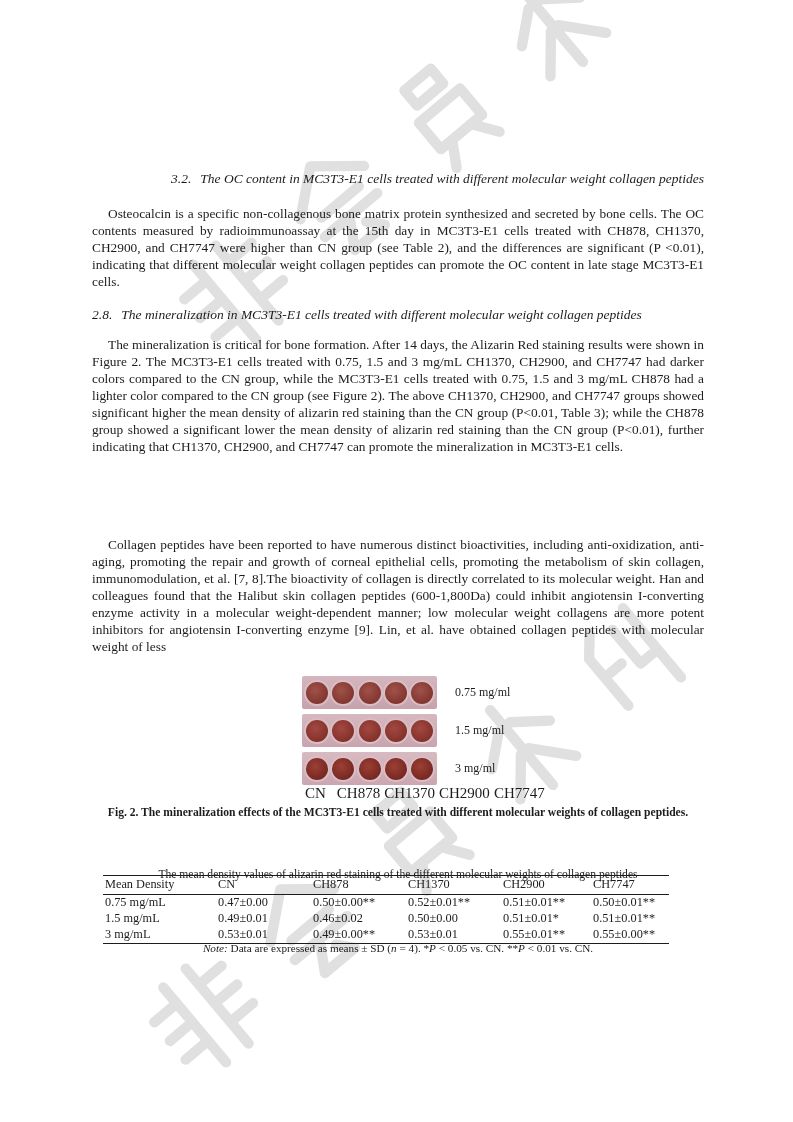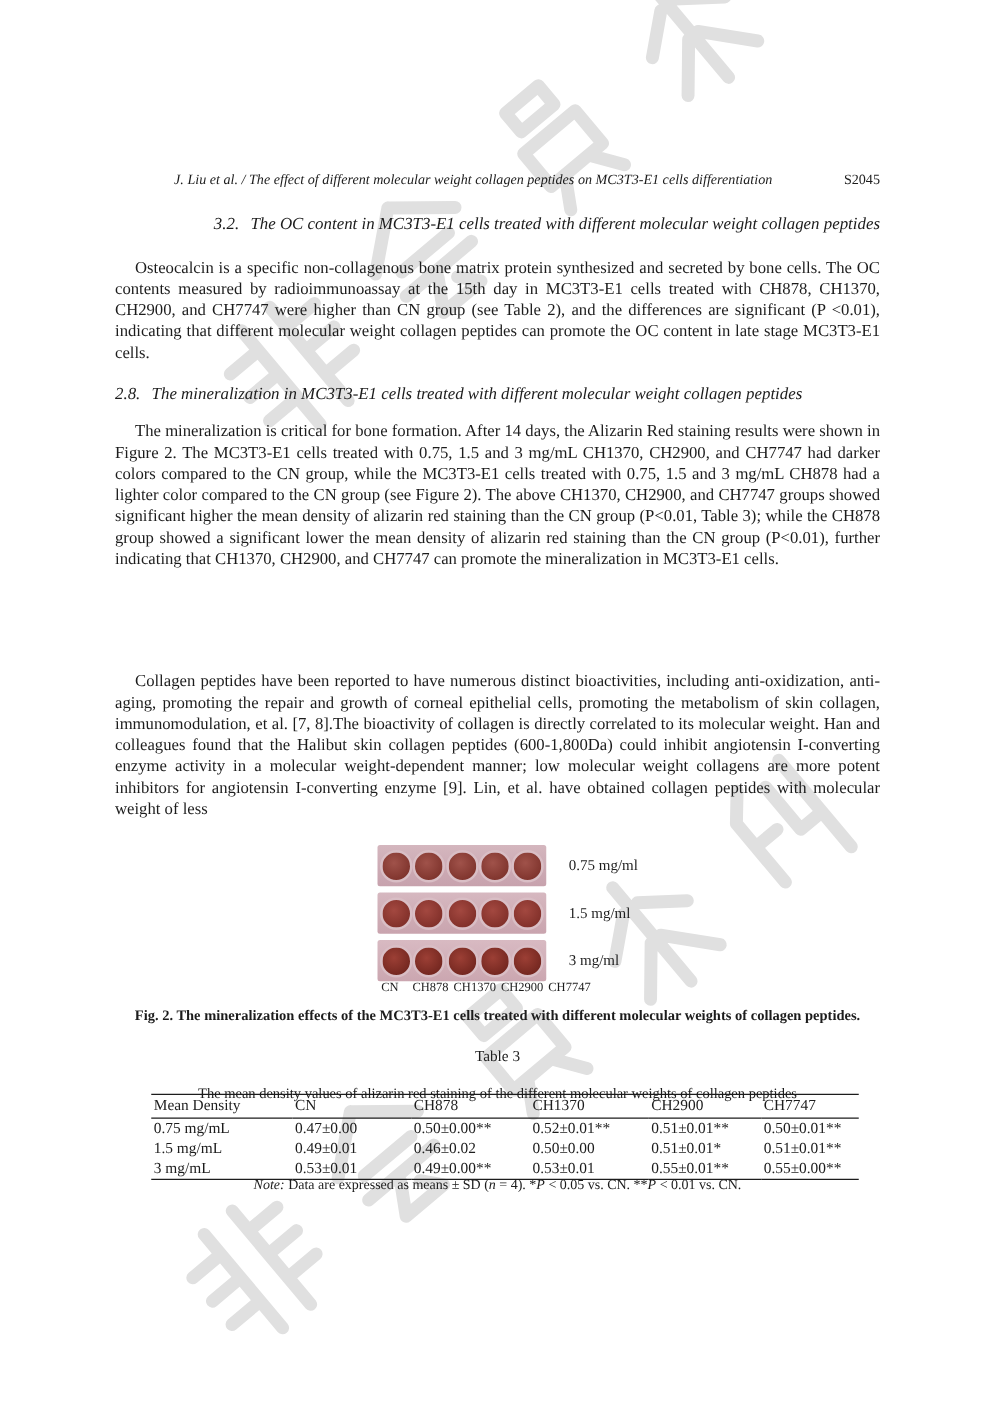--- a/index.html
+++ b/index.html
@@ -34,30 +34,30 @@
   .p33 { top:336px; }
   .p4  { top:536px; }
 
   
   .figure { left:92px; top:676px; width:612px; }
   .fig-row { display:flex; align-items:center; margin-bottom:5px; padding-left:210px; }
   .strip { width:135px; height:33px; display:flex; align-items:center; justify-content:space-between;
            padding:0 2px; box-sizing:border-box; border-radius:2px; }
   .well { width:22px; height:22px; border-radius:50%; border:2px solid #d9bec5; flex:0 0 auto; }
   .fig-row-label { margin-left:18px; font-size:12px; white-space:nowrap; }
-  .group-labels { left:305px; top:785px; width:220px; font-size:10px; white-space:nowrap; }
+  .group-labels { left:305px; top:785px; width:220px; font-size:15px; white-space:nowrap;text-align:center; }
   .group-labels .grp { margin-right:4px; }
   .group-labels .grp.first { margin-right:11px; }
 
   .fig-caption { left:92px; top:806px; width:612px; text-align:center; font-size:11.6px;font-weight:bold; }
 
   
   .tbl-title { left:92px; top:838px; width:612px; text-align:center; font-size:12.2px; }
   .tbl-caption { left:92px; top:856px; width:612px; text-align:center; font-size:11.6px;margin-top:12px; }
-  .tbl-wrap { left:121px; top:875px; width:566px; }
+  .tbl-wrap { left:103px; top:875px; width:566px; }
   table.data { border-collapse:collapse; width:566px; font-size:12.3px;
                border-top:1.6px solid #1c1c1c; border-bottom:1.6px solid #1c1c1c; }
   table.data th { font-weight:normal; text-align:left; padding:1px 2px 2px 2px; border-bottom:1.1px solid #1c1c1c; }
   table.data td { text-align:left; padding:0 2px 1px 2px; }
   .note { left:115px; top:942px; width:566px; text-align:center; font-size:11.2px; }
   .it { font-style:italic; }
 
   .page-num { left:0; top:1070px; width:793px; text-align:center; font-size:11.3px; }
 </style>
 </head>
@@ -93,24 +93,20 @@
         <path d="M36 12 H64 V28 H36 Z M28 40 H72 V68 H28 Z M40 68 L28 88 M60 68 L74 88" fill="none" stroke="#e0e0e0" stroke-width="8.5" stroke-linecap="round" stroke-linejoin="round"></path>
       </svg>
       <svg viewBox="0 0 100 100">
         <path d="M50 8 V88 M44 26 L20 46 M46 52 L22 80 M56 26 L82 46 M54 52 L80 82" fill="none" stroke="#e0e0e0" stroke-width="8.5" stroke-linecap="round" stroke-linejoin="round"></path>
       </svg>
       <svg viewBox="0 0 100 100">
         <path d="M40 12 L26 28 M26 28 V78 M26 48 H44 M56 22 V58 H74 M74 14 V88" fill="none" stroke="#e0e0e0" stroke-width="8.5" stroke-linecap="round" stroke-linejoin="round"></path>
       </svg>
     </div>
 
-  <div class="blk running">
-    <span class="rtitle">J. Liu et al. / The effect of different molecular weight collagen peptides on MC3T3-E1 cells differentiation</span>
-    <span class="rcode">S2045</span>
-  </div>
 
   <div class="blk sec-head s32">
     <span class="num">3.2.</span><span>The OC content in MC3T3-E1 cells treated with different molecular weight collagen peptides</span>
   </div>
   <div class="blk para p32">Osteocalcin is a specific non-collagenous bone matrix protein synthesized and secreted by bone cells. The OC contents measured by radioimmunoassay at the 15th day in MC3T3-E1 cells treated with CH878, CH1370, CH2900, and CH7747 were higher than CN group (see Table 2), and the differences are significant (P &lt;0.01), indicating that different molecular weight collagen peptides can promote the OC content in late stage MC3T3-E1 cells.</div>
 
   <div class="blk sec-head s33">
     <span class="num">2.8.</span><span>The mineralization in MC3T3-E1 cells treated with different molecular weight collagen peptides</span>
   </div>
   <div class="blk para p33">The mineralization is critical for bone formation. After 14 days, the Alizarin Red staining results were shown in Figure 2. The MC3T3-E1 cells treated with 0.75, 1.5 and 3 mg/mL CH1370, CH2900, and CH7747 had darker colors compared to the CN group, while the MC3T3-E1 cells treated with 0.75, 1.5 and 3 mg/mL CH878 had a lighter color compared to the CN group (see Figure 2). The above CH1370, CH2900, and CH7747 groups showed significant higher the mean density of alizarin red staining than the CN group (P&lt;0.01, Table 3); while the CH878 group showed a significant lower the mean density of alizarin red staining than the CN group (P&lt;0.01), further indicating that CH1370, CH2900, and CH7747 can promote the mineralization in MC3T3-E1 cells.</div>
@@ -148,21 +144,20 @@
             <div class="well" style="background: radial-gradient(circle at 42% 38%, rgb(156, 63, 53) 0%, rgb(114, 38, 31) 78%);"></div>
           </div>
           <div class="fig-row-label">3 mg/ml</div>
         </div>
       </div>
   </div>
   <div class="blk group-labels"><span class="grp first">CN</span><span class="grp">CH878</span><span class="grp">CH1370</span><span class="grp">CH2900</span><span class="grp">CH7747</span></div>
 
   <div class="blk fig-caption">Fig. 2. The mineralization effects of the MC3T3-E1 cells treated with different molecular weights of collagen peptides.</div>
 
-  <div class="blk tbl-title">Table 3</div>
   <div class="blk tbl-caption">The mean density values of alizarin red staining of the different molecular weights of collagen peptides</div>
 
   <div class="blk tbl-wrap">
     <table class="data">
       <colgroup>
         <col style="width:113px">
           <col style="width:95px">
           <col style="width:95px">
         <col style="width:95px">
           <col style="width:90px">

